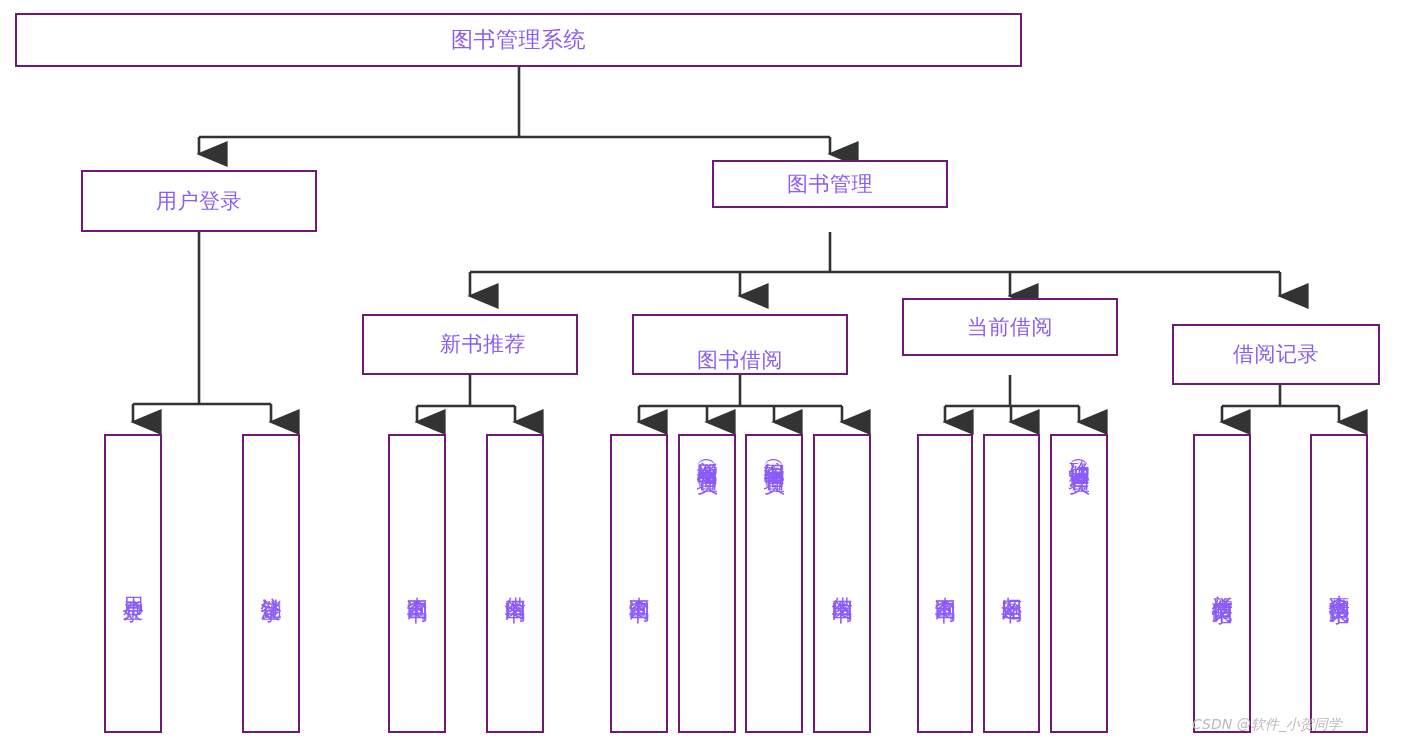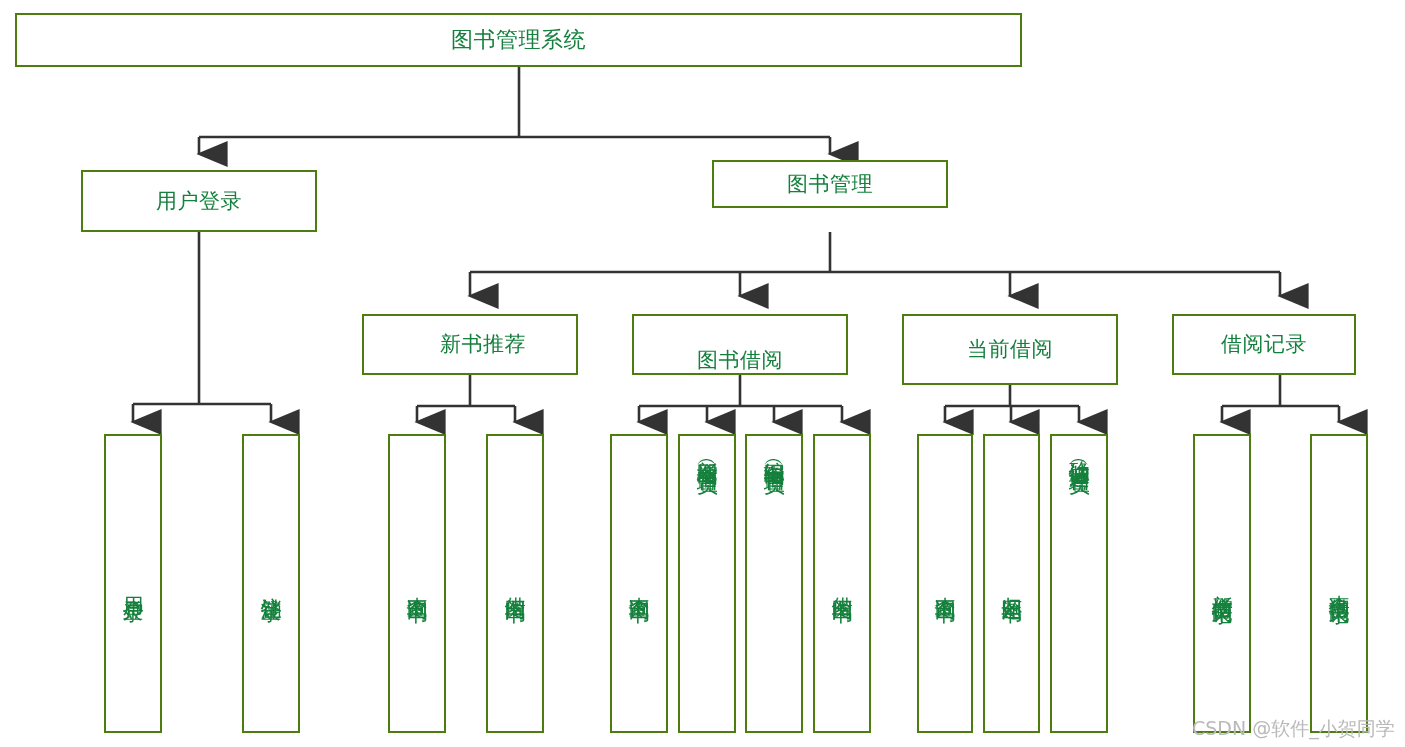--- a/index.html
+++ b/index.html
@@ -23,25 +23,25 @@
     left: 0;
     top: 0;
     width: 1405px;
     height: 747px;
     pointer-events: none;
   }
   .node {
     position: absolute;
     box-sizing: border-box;
     background: #ffffff;
-    border: 2px solid #4d7c0f;
+    border: 2px solid #701a75;
     display: flex;
     align-items: center;
     justify-content: center;
-    color: #15803d;
+    color: #8b5cf6;
     z-index: 2;
   }
   .node .label {
     display: block;
     text-align: center;
     line-height: 1.18;
     letter-spacing: 0.5px;
   }
   
   .node.horiz .label {
@@ -65,24 +65,25 @@
     letter-spacing: 2px;
     white-space: nowrap;
   }
   .node.vert.mid {
     align-items: center;
     padding-top: 0;
   }
   .watermark {
     position: absolute;
     color: #b9b9b9;
-    font-size: 19px;
+    font-size: 14px;
     white-space: nowrap;
     z-index: 3;
     font-family: "DejaVu Sans", "Liberation Sans", sans-serif;
+    font-style: italic;
   }
 </style>
 </head>
 <body>
 
 <div id="canvas">
 
   <svg id="edges" viewBox="0 0 1405 747" width="1405" height="747" xmlns="http://www.w3.org/2000/svg">
     <defs>
       <marker id="arrow" viewBox="0 0 10 12" refX="5" refY="11" markerWidth="10" markerHeight="12" orient="auto-start-reverse">
@@ -143,24 +144,24 @@
   <div class="node horiz" style="left:712px; top:160px; width:236px; height:48px;">
     <span class="label">图书管理</span>
   </div>
 
   <div class="node horiz" style="left:362px; top:314px; width:216px; height:61px;padding-left:26px;">
     <span class="label">新书推荐</span>
   </div>
   <div class="node horiz" style="left:632px; top:314px; width:216px; height:61px;align-items:flex-end;">
     <span class="label">图书借阅</span>
   </div>
-  <div class="node horiz" style="left:902px; top:314px; width:216px; height:71px;">
+  <div class="node horiz" style="left:902px; top:298px; width:216px; height:58px;">
     <span class="label">当前借阅</span>
   </div>
-  <div class="node horiz" style="left:1172px; top:314px; width:184px; height:61px;">
+  <div class="node horiz" style="left:1172px; top:324px; width:208px; height:61px;">
     <span class="label">借阅记录</span>
   </div>
 
   <div class="node vert mid" style="left:104px; top:434px; width:58px; height:299px;">
     <span class="label">用户登录</span>
   </div>
   <div class="node vert mid" style="left:242px; top:434px; width:58px; height:299px;">
     <span class="label">注销登录</span>
   </div>
 

